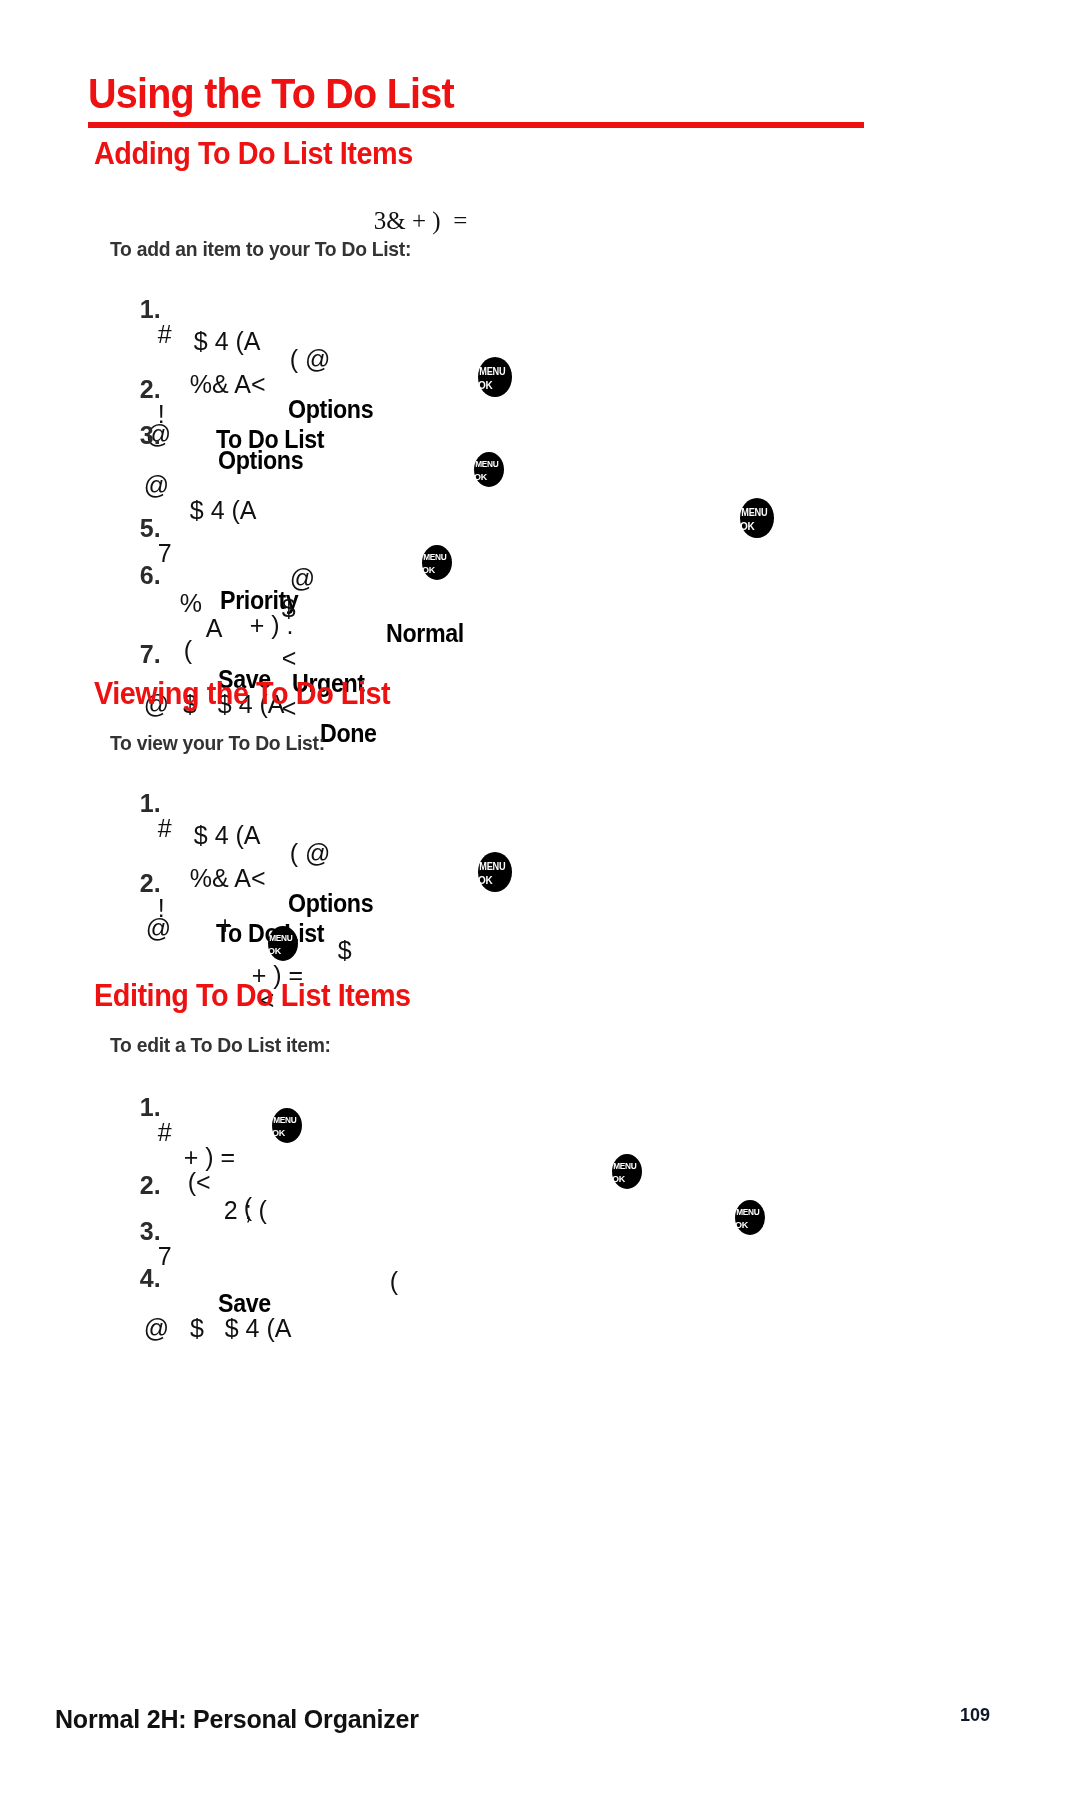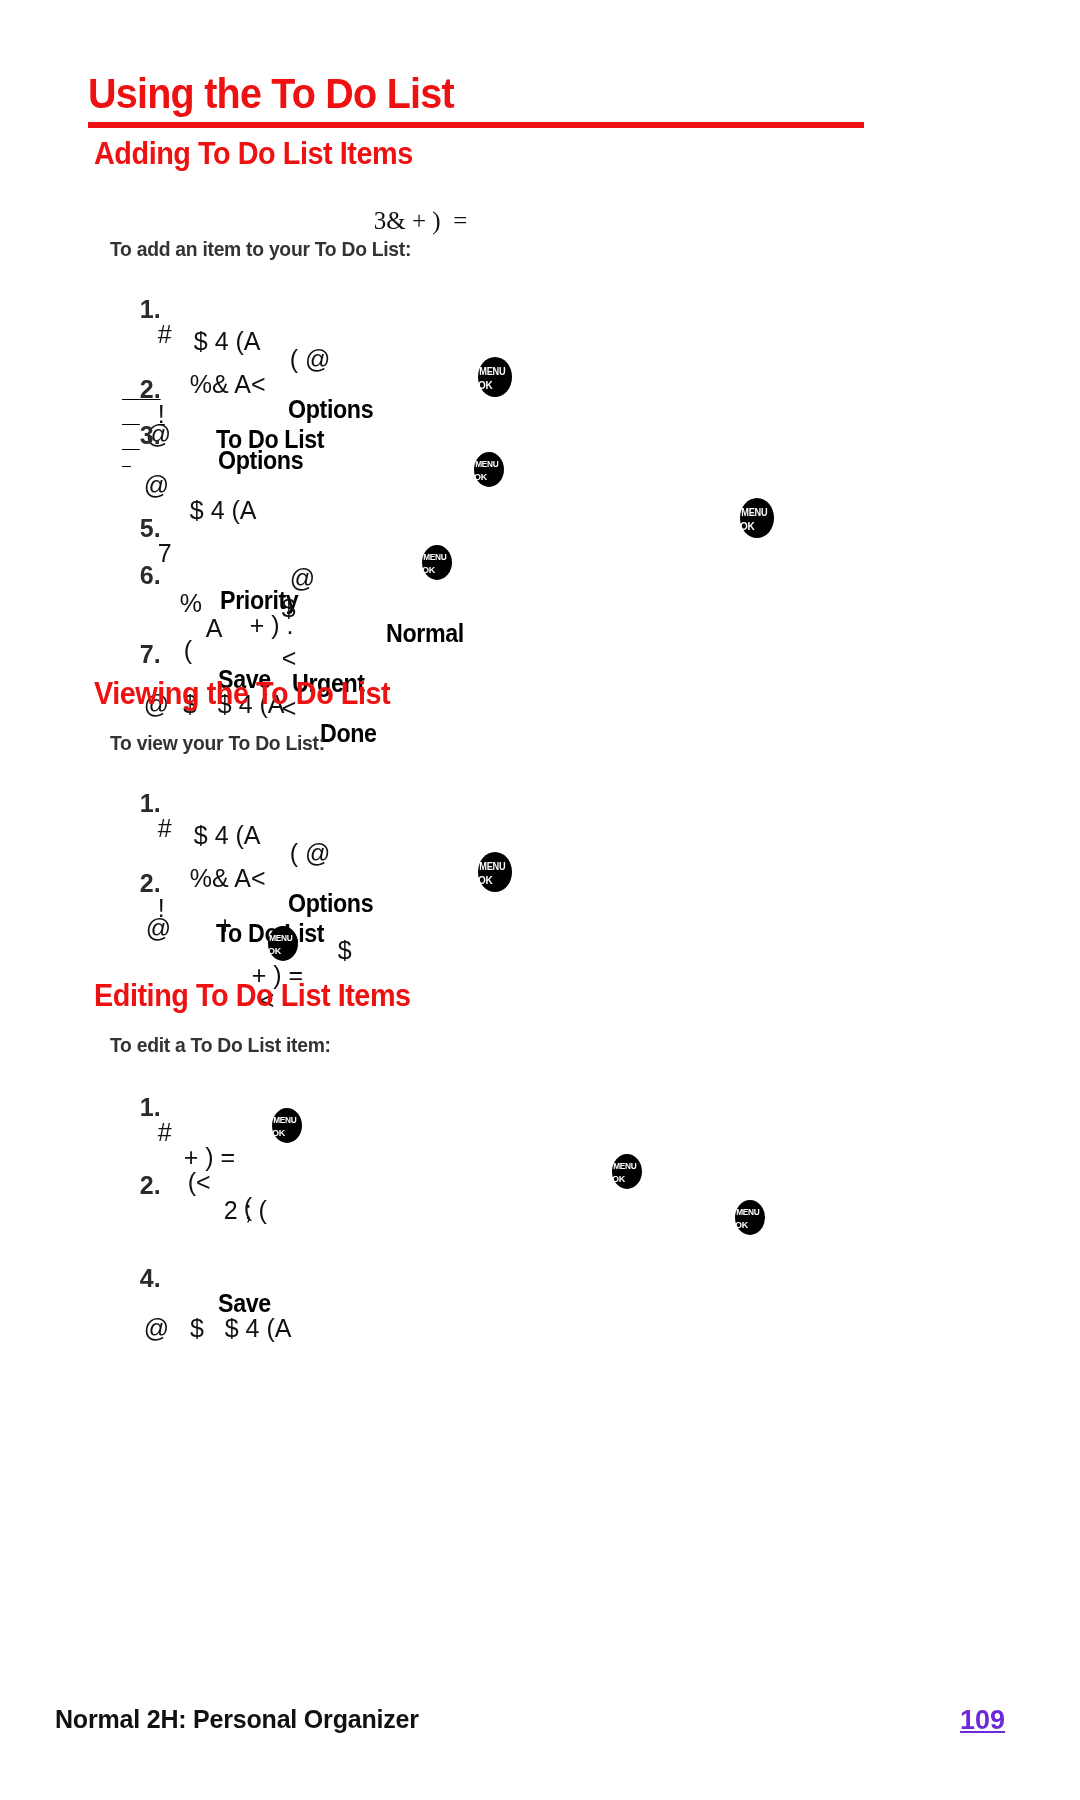--- a/index.html
+++ b/index.html
@@ -146,25 +146,24 @@
     font-size: 25px;
     font-weight: bold;
     color: #111111;
     letter-spacing: -0.2px;
     white-space: nowrap;
   }
   .footer-right {
     position: absolute;
     left: 960px;
     top: 1705px;
-    font-size: 27px;
-    font-weight: bold;
-    color: #6d28d9;
-    white-space: nowrap;
-    text-decoration: underline;
+    font-size: 18px;
+    font-weight: bold;
+    color: #0f172a;
+    white-space: nowrap;
   }
 </style>
 </head>
 <body>
 
 <div class="page">
 
   <div class="h1-wrap">
     <div class="h1">Using the To Do List</div>
     <div class="h1-rule"></div>
@@ -183,21 +182,21 @@
     <span class="glyph" style="margin-left:18px;">#</span>
     <span class="glyph" style="margin-left:150px;">( @</span>
     <span class="glyph" style="margin-left:50px;">%&amp; A&lt;</span>
     <span class="ui-term" style="margin-left:148px;">Options</span>
     <span class="glyph" style="margin-left:6px;">@</span>
   </div>
   <div class="row" style="left:176px; top:313px;">
     <span class="glyph">$ 4 (A</span>
   </div>
 
-  <div class="row" style="left:122px; top:361px;text-decoration:underline;">
+  <div class="row" style="left:122px; top:361px;">
     <span class="num">2.</span>
     <span class="glyph" style="margin-left:18px;">!</span>
     <span class="ui-term" style="margin-left:76px;">To Do List</span>
   </div>
   <span class="menukey" style="left:478px; top:357px;">
     <span class="mk-top">MENU</span>
     <span class="mk-bot">OK</span>
   </span>
 
   <div class="row" style="left:122px; top:407px;">
@@ -305,20 +304,25 @@
 
   <div class="row" style="left:122px; top:1157px;">
     <span class="num">2.</span>
     <span class="glyph" style="margin-left:84px;">2 ; (</span>
   </div>
   <span class="menukey small" style="left:612px; top:1154px;">
     <span class="mk-top">MENU</span>
     <span class="mk-bot">OK</span>
   </span>
 
+  <div class="row" style="left:122px; top:1203px;">
+    <span class="num">3.</span>
+    <span class="glyph" style="margin-left:18px;">7</span>
+    <span class="glyph" style="margin-left:250px;">(</span>
+  </div>
   <span class="menukey small" style="left:735px; top:1200px;">
     <span class="mk-top">MENU</span>
     <span class="mk-bot">OK</span>
   </span>
 
   <div class="row" style="left:122px; top:1250px;">
     <span class="num">4.</span>
     <span class="ui-term" style="margin-left:78px;">Save</span>
     <span class="glyph" style="margin-left:4px;">@   $   $ 4 (A</span>
   </div>

